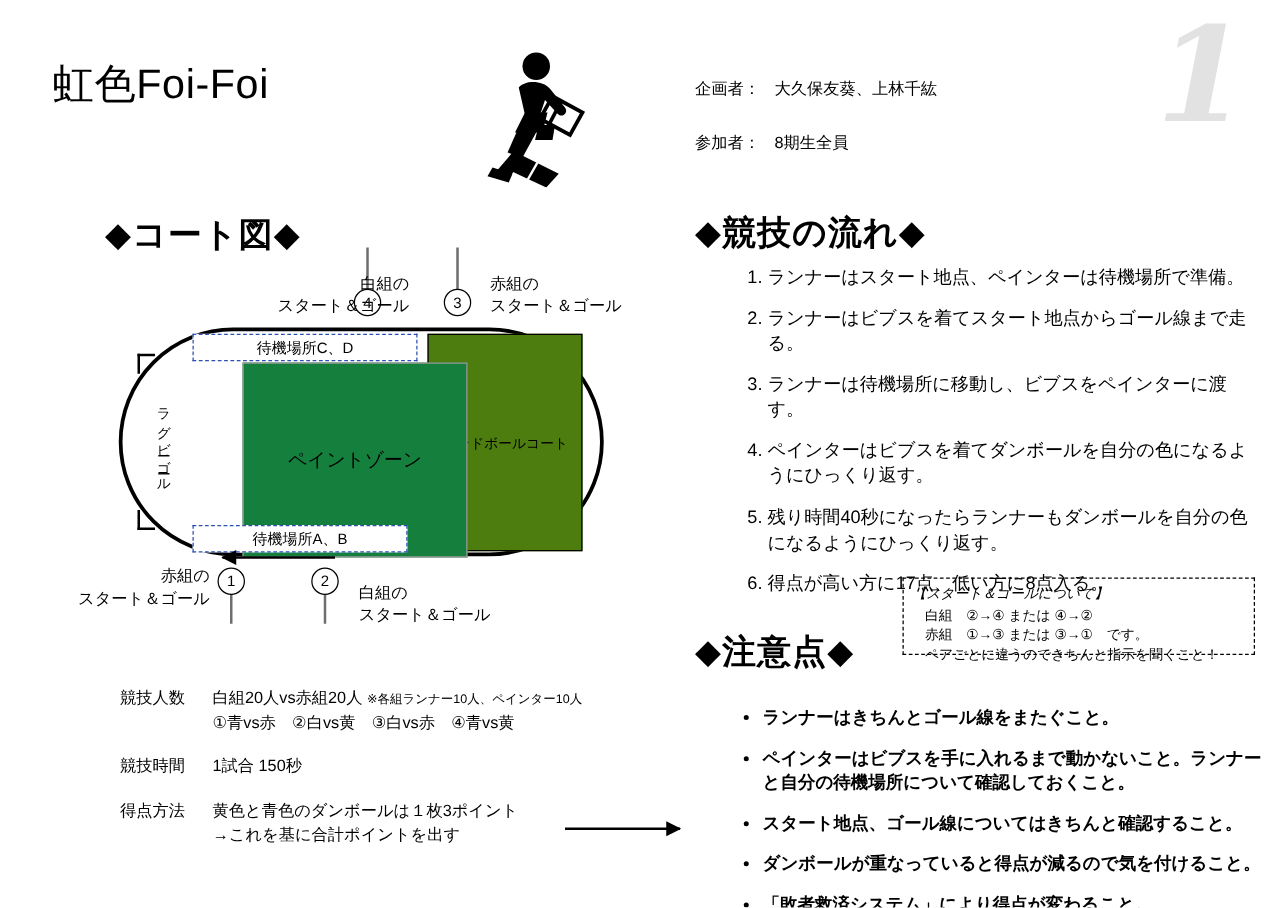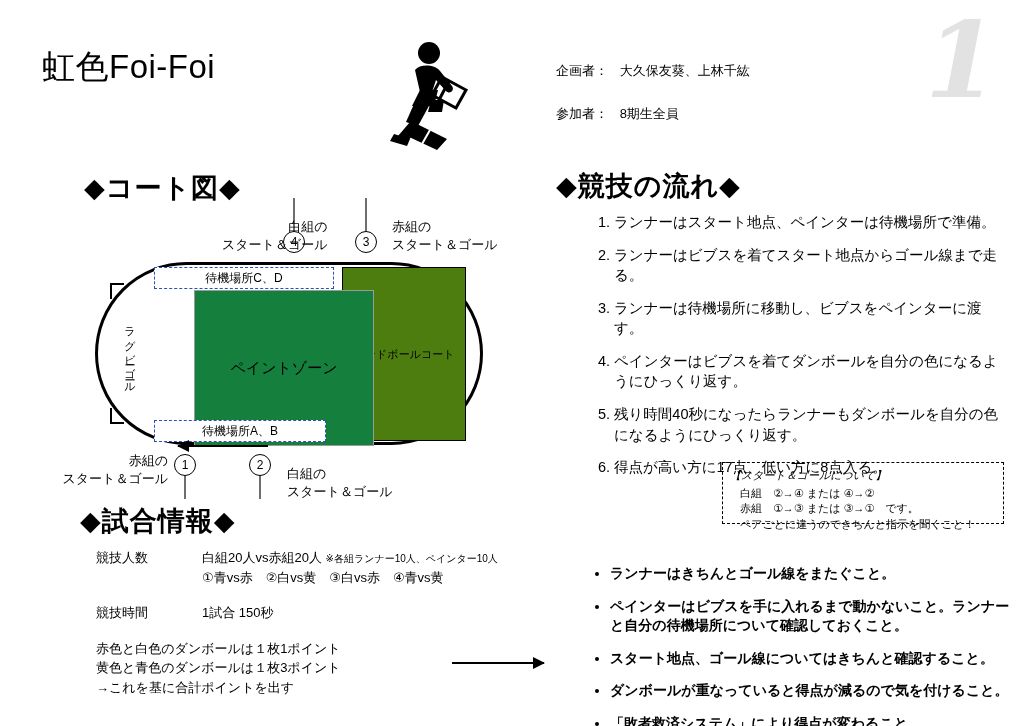--- a/index.html
+++ b/index.html
@@ -191,21 +191,21 @@
   .note-box .nb-line { padding-left: 10px; }
 
   
   .match-info {
     position: absolute;
     left: 96px; top: 548px;
     width: 440px;
     font-size: 13px;
     line-height: 1.5;
   }
-  .mi-row { display: flex; margin-bottom: 16px; gap: 32px; }
+  .mi-row { display: flex; margin-bottom: 16px; }
   .mi-label { width: 74px; flex: 0 0 74px; }
   .mi-body { flex: 1; }
   .mi-small { font-size: 10px; }
 
   
   .notes-list {
     position: absolute;
     left: 590px; top: 564px;
     width: 420px;
     font-size: 14px;
@@ -250,21 +250,21 @@
       <span class="meta-value">大久保友葵、上林千紘</span>
     </div>
     <div class="meta-row">
       <span class="meta-label">参加者：</span>
       <span class="meta-value">8期生全員</span>
     </div>
   </div>
 
   <div class="sec-head" id="head-court">◆コート図◆</div>
   <div class="sec-head" id="head-flow">◆競技の流れ◆</div>
-  <div class="sec-head" id="head-match">◆試合情報◆</div>
+  <div class="sec-head" id="head-notes">◆注意点◆</div>
 
   <div class="court-wrap">
     <div class="court-outline"></div>
     <div class="handball-court">ハンドボールコート</div>
     <div class="paint-zone">ペイントゾーン</div>
     <div class="wait-zone" id="wait-cd">待機場所C、D</div>
     <div class="wait-zone" id="wait-ab">待機場所A、B</div>
     <div class="rugby-goal">ラグビーゴール</div>
     <div class="goal-bracket top"></div>
     <div class="goal-bracket bot"></div>
@@ -326,22 +326,22 @@
         <div>①青vs赤　②白vs黄　③白vs赤　④青vs黄</div>
       </div>
     </div>
     <div class="mi-row">
       <div class="mi-label">競技時間</div>
       <div class="mi-body">
         <div>1試合 150秒</div>
       </div>
     </div>
     <div class="mi-row">
+      <div class="mi-label">得点方法</div>
       <div class="mi-body">
-        <div>赤色と白色のダンボールは１枚1ポイント</div>
         <div>黄色と青色のダンボールは１枚3ポイント</div>
         <div>→これを基に合計ポイントを出す</div>
       </div>
     </div>
   </div>
 
   <ul class="notes-list">
     <li>ランナーはきちんとゴール線をまたぐこと。</li>
     <li>ペインターはビブスを手に入れるまで動かないこと。ランナーと自分の待機場所について確認しておくこと。</li>
     <li>スタート地点、ゴール線についてはきちんと確認すること。</li>

